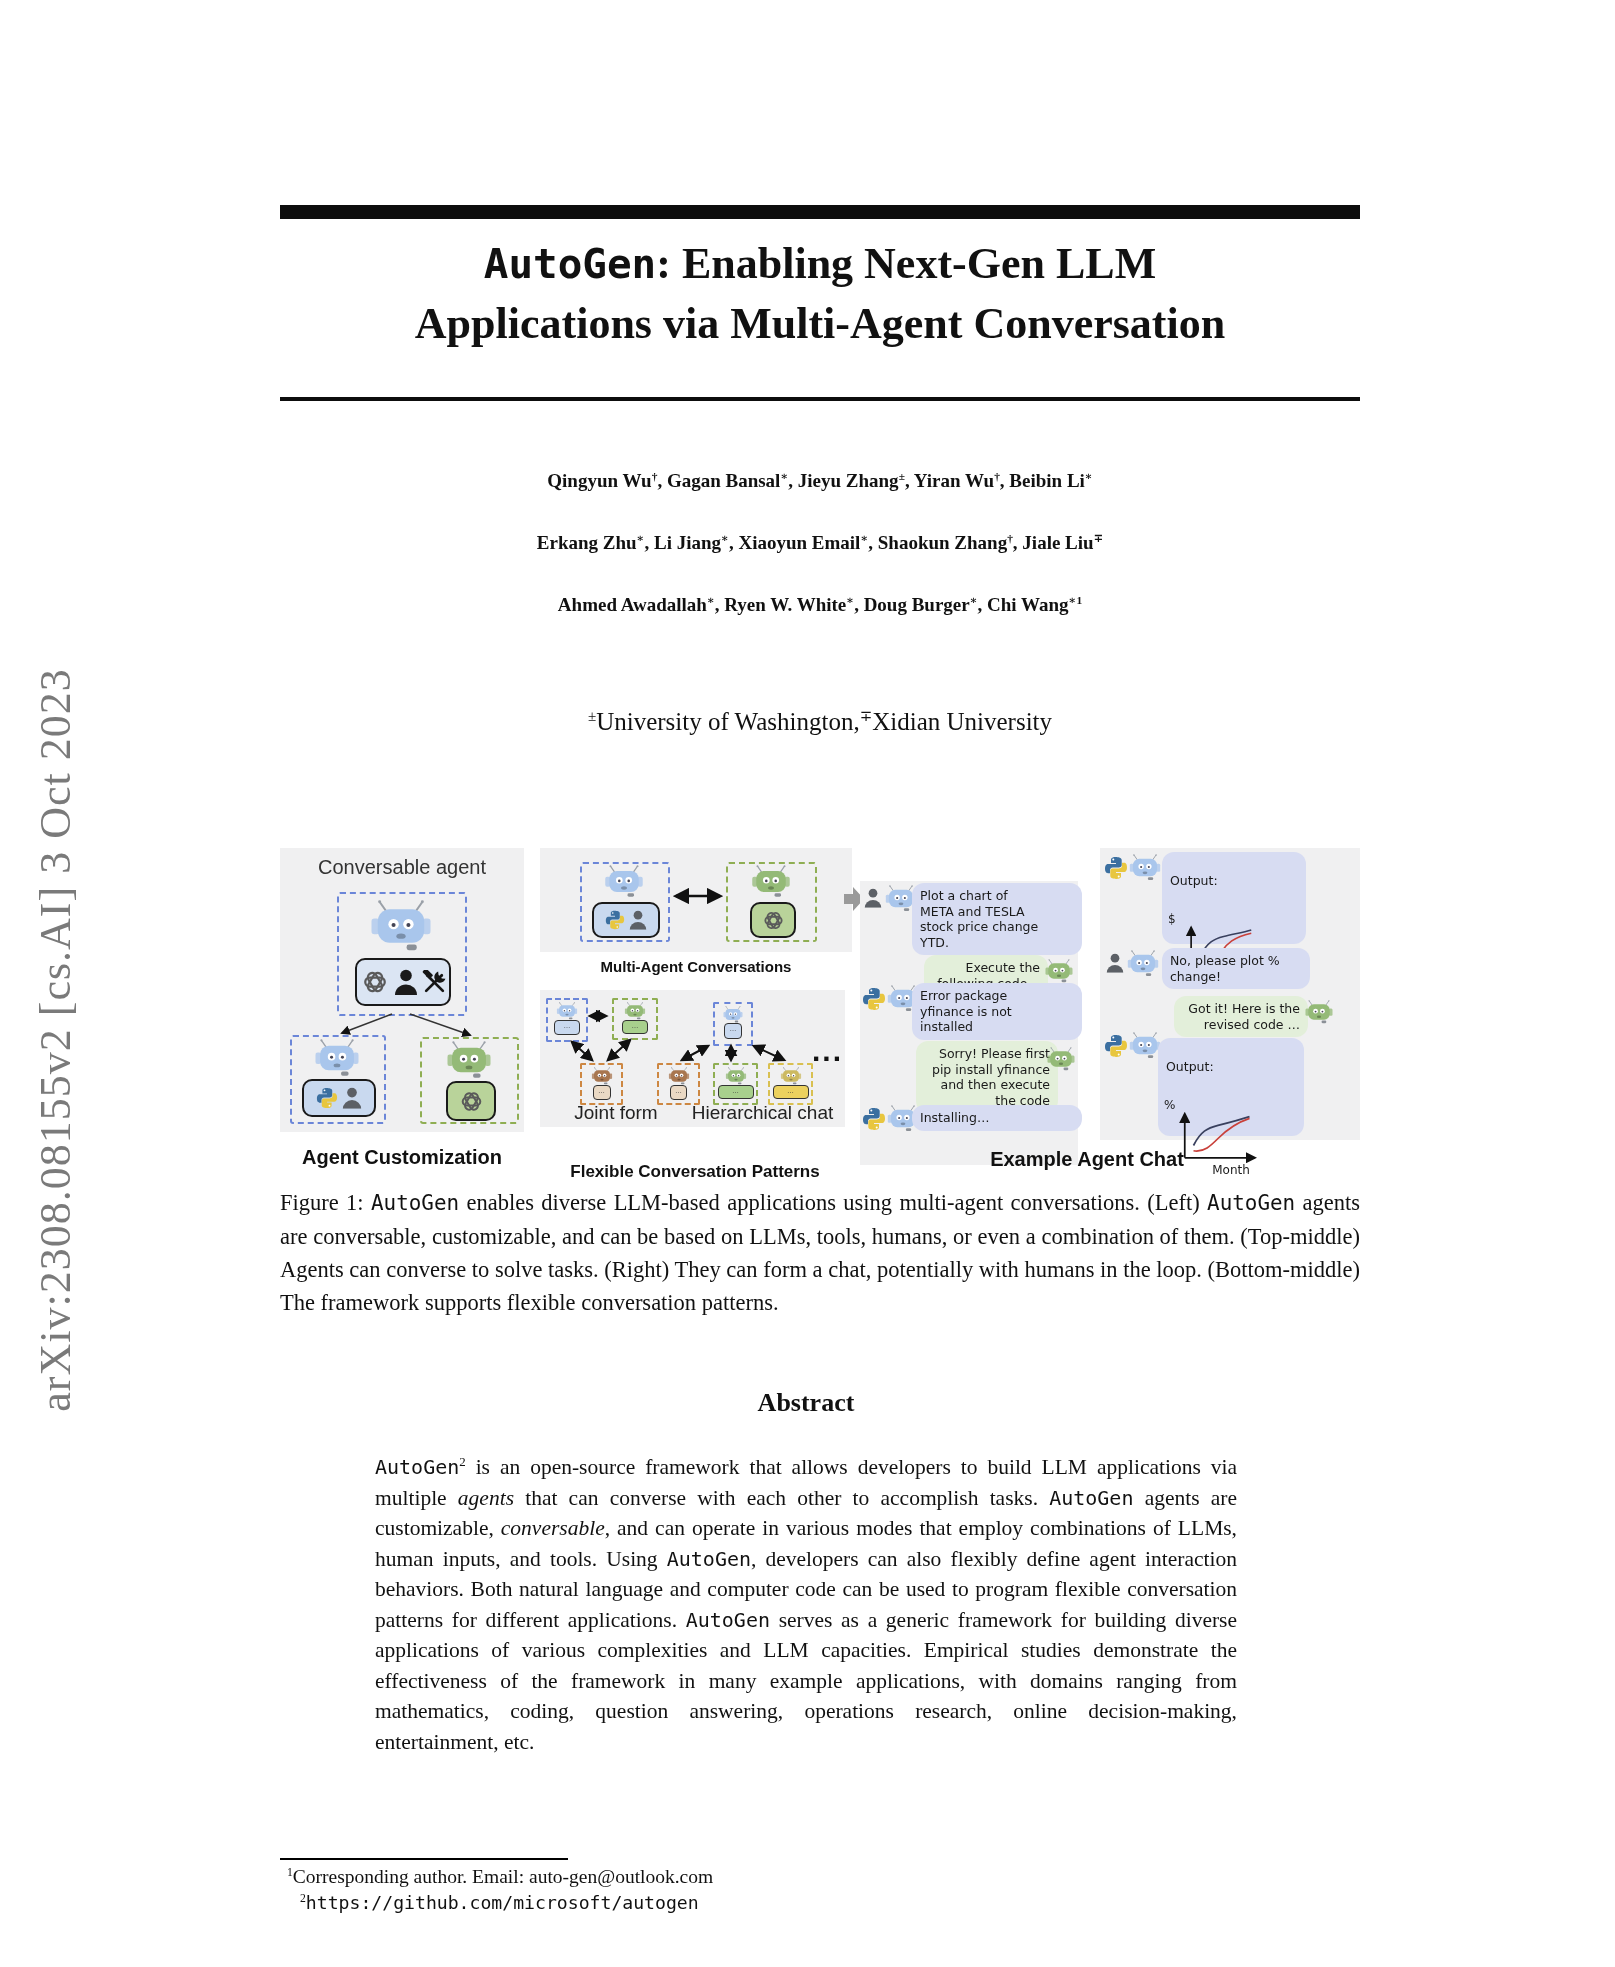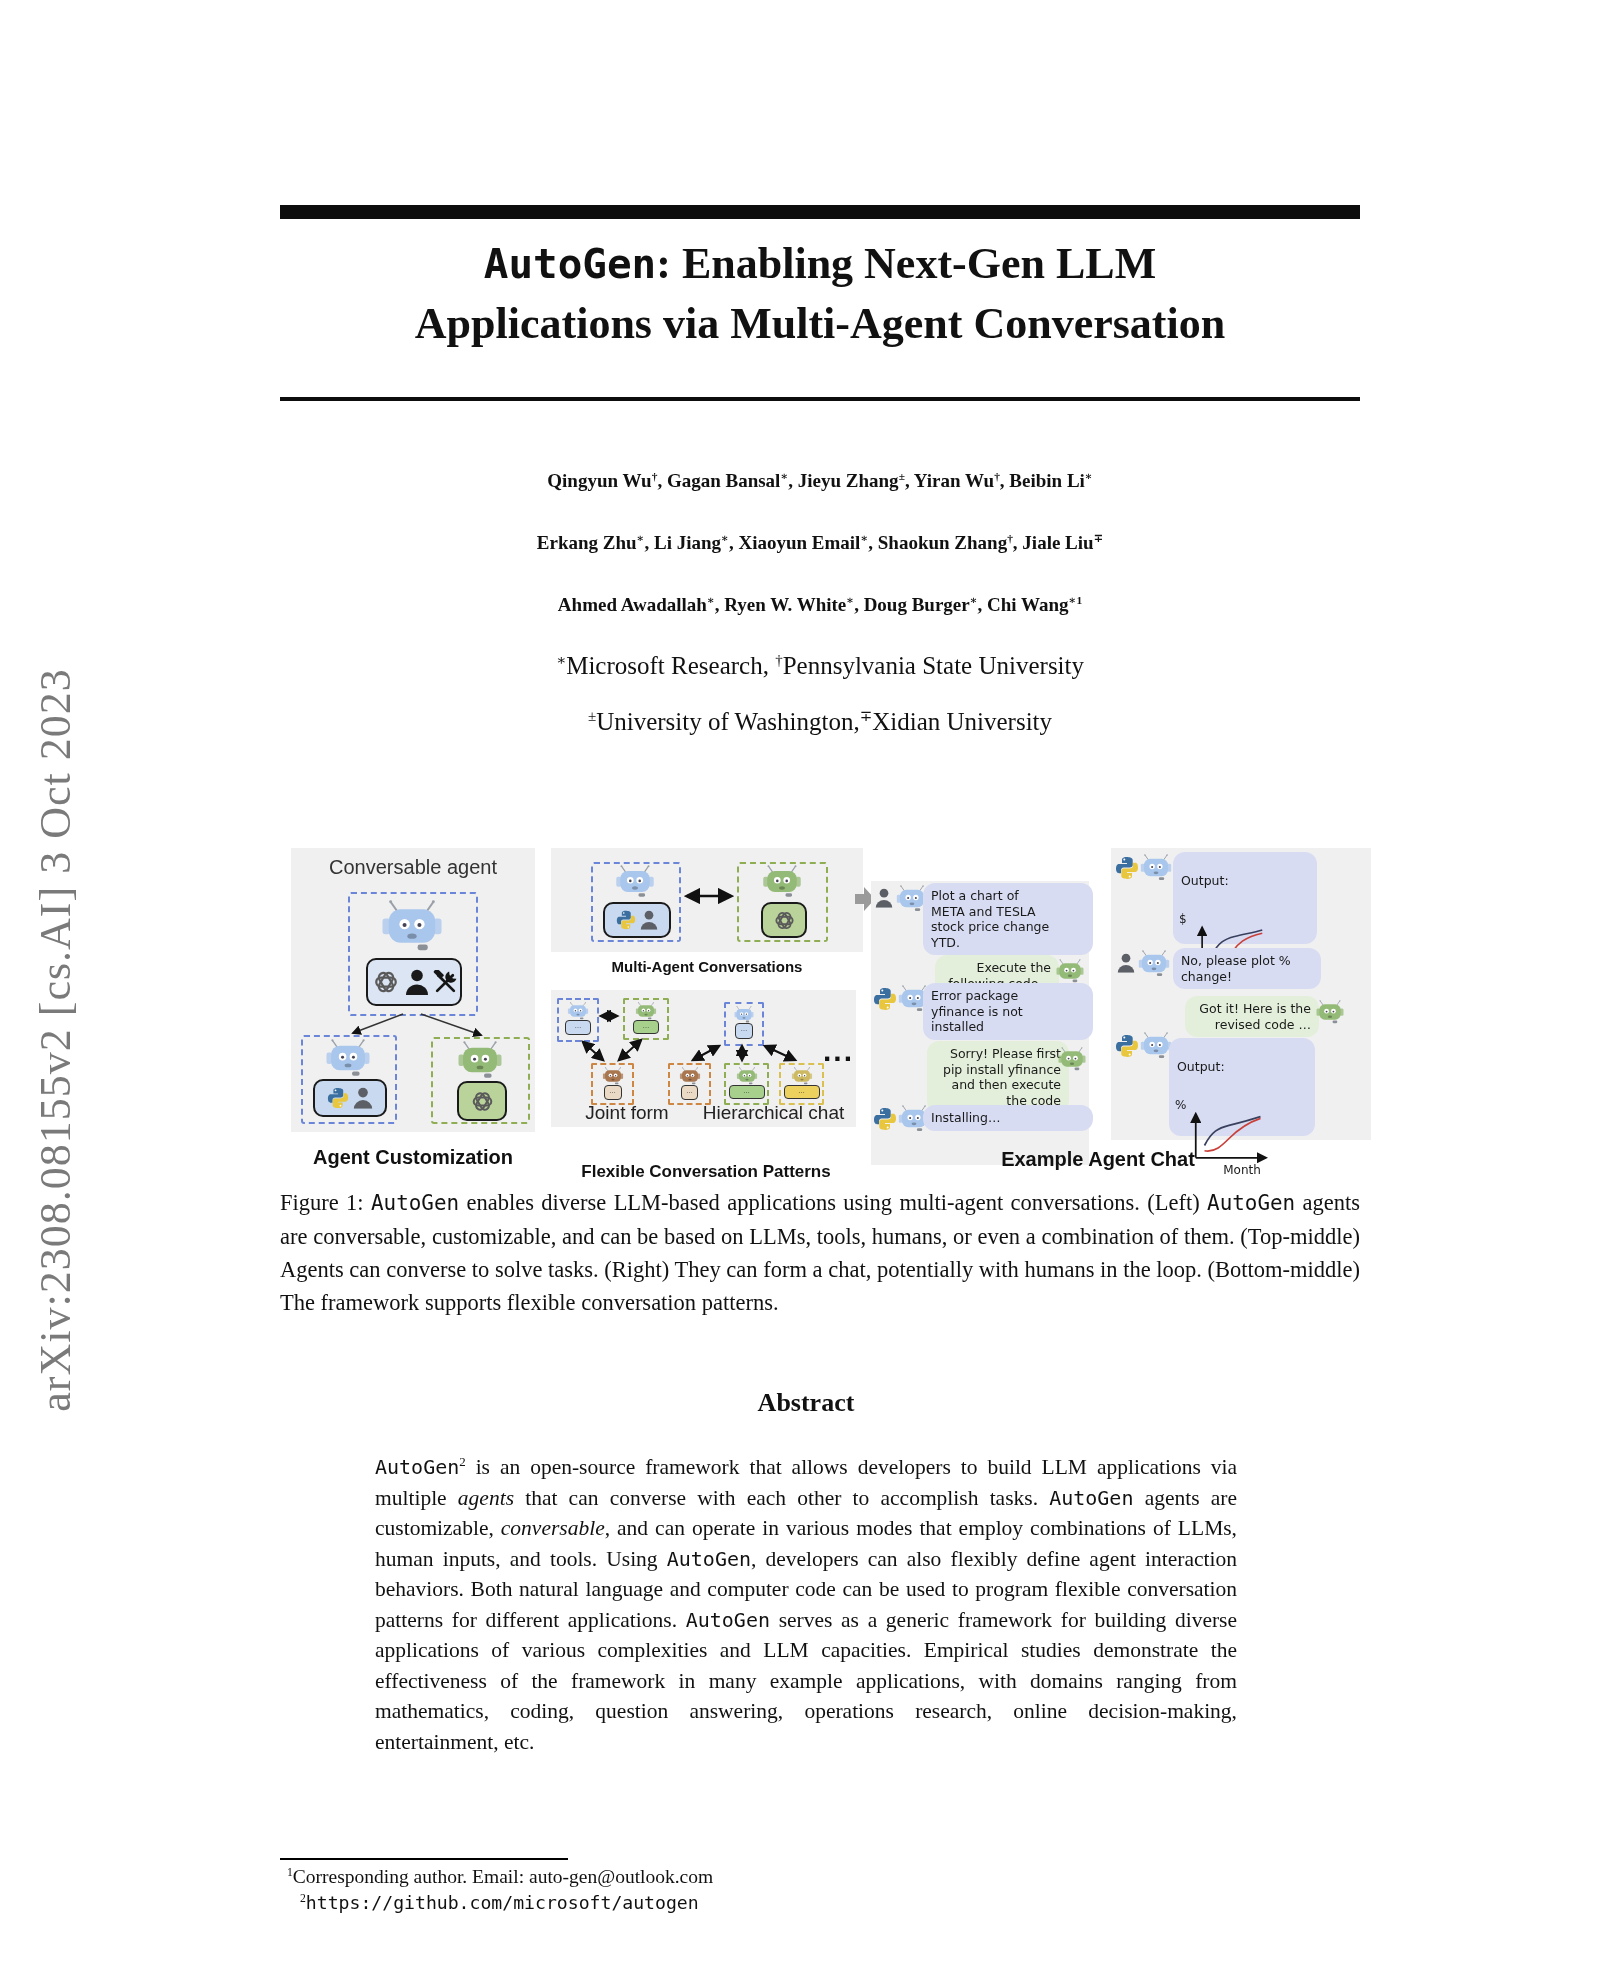--- a/index.html
+++ b/index.html
@@ -16,21 +16,21 @@
   .title{left:280px;width:1080px;top:234px;text-align:center;font-weight:bold;
          font-size:44px;line-height:60px;}
   .author-row{left:280px;width:1080px;text-align:center;font-weight:bold;font-size:19px;}
   .affil-row{left:280px;width:1080px;text-align:center;font-size:25px;}
 
   
   .arxiv{left:55px;top:1040px;transform:translate(-50%,-50%) rotate(-90deg);
          white-space:nowrap;font-size:44px;color:#7a7a7a;letter-spacing:1px;}
 
   
-  .fig{left:291px;top:848px;width:1080px;height:320px;}
+  .fig{left:280px;top:848px;width:1080px;height:320px;}
   .panel{background:#f0f0f1;position:absolute;}
   .dashed{position:absolute;border:2px dashed #6b86d8;border-radius:3px;}
   .dashed.green{border-color:#8fae53;}
   .capbox{position:absolute;display:flex;align-items:center;justify-content:center;gap:4px;
           background:#dbe5f3;border:2px solid #1a1a1a;border-radius:10px;}
   .capbox.green{background:#b9d39a;}
   .fig-label{position:absolute;text-align:center;font-weight:bold;font-size:20px;
              font-family:"Liberation Sans","DejaVu Sans",sans-serif;color:#111;}
   .sub-label{position:absolute;text-align:center;font-size:19px;
              font-family:"Liberation Sans","DejaVu Sans",sans-serif;color:#222;}
@@ -111,21 +111,20 @@
   <div class="abs title">
     <div><span class="rs-mono">AutoGen</span><span>: Enabling Next-Gen LLM</span></div>
     <div><span>Applications via Multi-Agent Conversation</span></div>
   </div>
   <div class="abs rule" style="left:280px;top:397px;width:1080px;height:4px;"></div>
 
   <div class="abs author-row" style="top:470px;"><span>Qingyun Wu</span><sup>†</sup><span>, Gagan Bansal</span><sup>∗</sup><span>, Jieyu Zhang</span><sup>±</sup><span>, Yiran Wu</span><sup>†</sup><span>, Beibin Li</span><sup>∗</sup></div>
   <div class="abs author-row" style="top:532px;"><span>Erkang Zhu</span><sup>∗</sup><span>, Li Jiang</span><sup>∗</sup><span>, Xiaoyun Email</span><sup>∗</sup><span>, Shaokun Zhang</span><sup>†</sup><span>, Jiale Liu</span><sup>∓</sup></div>
   <div class="abs author-row" style="top:594px;"><span>Ahmed Awadallah</span><sup>∗</sup><span>, Ryen W. White</span><sup>∗</sup><span>, Doug Burger</span><sup>∗</sup><span>, Chi Wang</span><sup>∗1</sup></div>
 
-  <div class="abs affil-row" style="top:652px;"><sup>∗</sup><span>Microsoft Research, </span><sup>†</sup><span>Pennsylvania State University</span></div>
   <div class="abs affil-row" style="top:708px;"><sup>±</sup><span>University of Washington,</span><sup>∓</sup><span>Xidian University</span></div>
 
   <div class="abs fig">
 
     <div class="panel" style="left:0;top:0;width:244px;height:284px;">
       <div class="abs sans" style="left:0;top:8px;width:100%;text-align:center;font-size:20px;color:#333;">Conversable agent</div>
       <div class="dashed" style="left:57px;top:44px;width:126px;height:120px;">
         <svg width="62" height="52" viewBox="0 0 64 56" style="position:absolute;left:31px;top:6px;color:#a9c6ec;">
             <use href="#sym-robot"></use>
           </svg>

